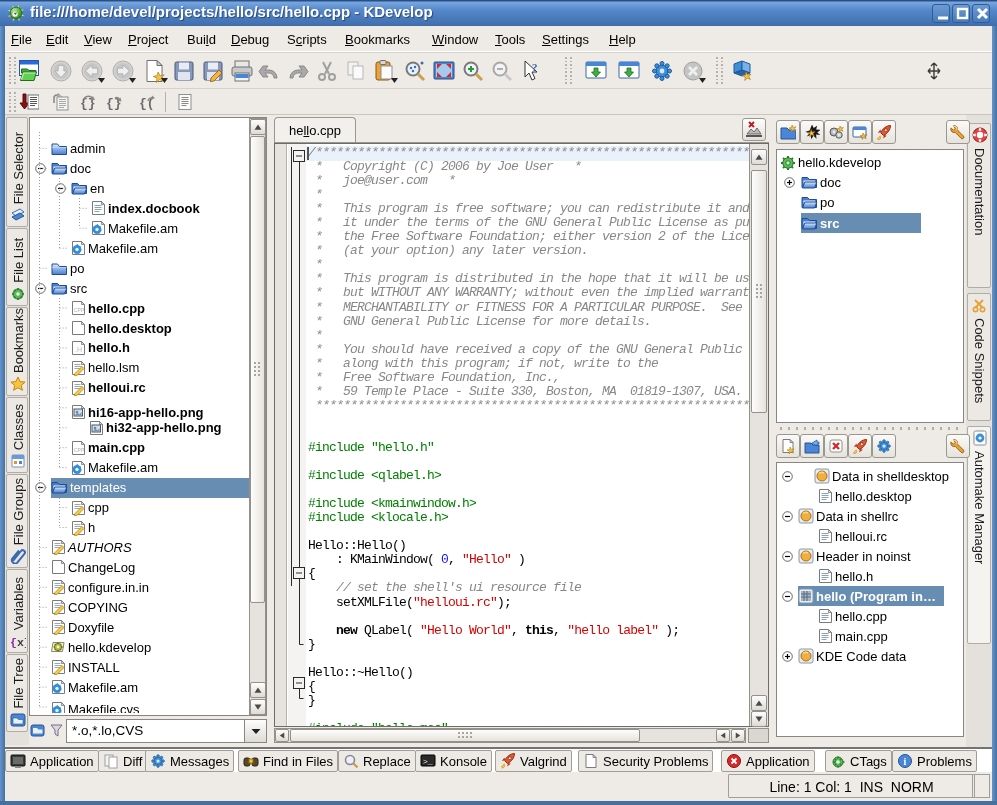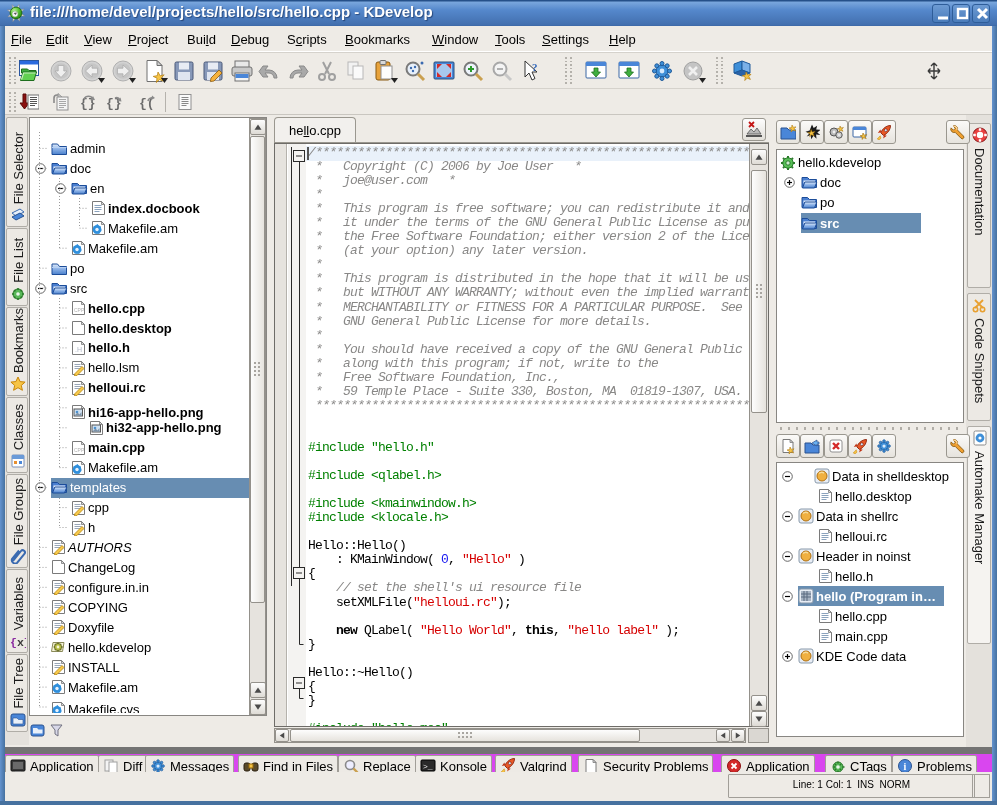--- a/index.html
+++ b/index.html
@@ -39,25 +39,25 @@
 #edframe{position:absolute;left:274px;top:28px;width:495px;height:584px;border:1px solid #6e6c68;background:#fff}
 #tabbar{position:absolute;left:274px;top:0px;width:495px;height:28px;}
 #tabactive{position:absolute;left:0px;top:2px;width:82px;height:26px;background:#f2f0ed;border:1px solid #9a978f;border-bottom:0;border-radius:4px 4px 0 0;text-align:center;padding-top:5px;font-size:13px}
 #code{position:absolute;font-family:"Liberation Mono",monospace;font-size:13px;line-height:14.05px;letter-spacing:-0.8px;white-space:pre;color:#000}
 .cm{color:#898887;font-style:italic}
 .str{color:#d60000}
 .pp{color:#008000}
 .num{color:#1616f0}
 .kw{font-weight:bold}
 .curline{position:absolute;background:#e9f1fa}
-#btabs{position:absolute;left:5px;top:747px;width:987px;height:25px;background:#d946ef;border-top:7px solid #737373}
+#btabs{position:absolute;left:5px;top:747px;width:987px;height:25px;background:#ffffff;border-top:2px solid #737373}
 .btab{position:absolute;top:1px;height:22px;background:#edeae5;border:1px solid #a19e98;border-radius:2px;display:flex;align-items:center;padding:0 4px;font-size:13px;white-space:nowrap}
 .btab svg{margin-right:4px}
 #status{position:absolute;left:5px;top:772px;width:987px;height:29px;background:#eeebe6}
-#stbox{position:absolute;left:723px;top:2px;width:247px;height:24px;border:1px solid #a19e98;border-radius:1px;text-align:center;padding-top:4px;font-size:10px}
+#stbox{position:absolute;left:723px;top:2px;width:247px;height:24px;border:1px solid #a19e98;border-radius:1px;text-align:center;padding-top:4px;font-size:14px}
 </style></head><body>
 <div id="titlebar">
 <div class="abs" style="left:7px;top:4px">
       <svg width="18" height="18" viewBox="0 0 18 18" style="">
         <path d="M12.1 0.5 L11.9 5.8 L17.2 5.2 L13.3 8.8 L17.5 12.1 L12.2 11.9 L12.8 17.2 L9.2 13.3 L5.9 17.5 L6.1 12.2 L0.8 12.8 L4.7 9.2 L0.5 5.9 L5.8 6.1 L5.2 0.8 L8.8 4.7 Z" fill="#f2f2f2" stroke="#8a8a8a" stroke-width="0.6"></path>
         <defs>
           <radialGradient id="kg" cx="0.35" cy="0.3" r="0.8">
             <stop offset="0" stop-color="#b8f098"></stop>
             <stop offset="0.5" stop-color="#55c030"></stop>
             <stop offset="1" stop-color="#1e7a10"></stop>
@@ -908,20 +908,28 @@
 <div class="abs" style="left:1px;top:4px">
         <svg width="16" height="16" viewBox="0 0 16 16" style="">
           <rect x="1" y="3" width="13" height="11" rx="2" fill="#4a86d8" stroke="#2a5290"></rect>
           <path d="M3 6 h4 l1.5 1.5 h4 v4 h-9.5 z" fill="#e8f0fa"></path>
         </svg>
       </div>
 <div class="abs" style="left:20px;top:4px">
         <svg width="15" height="16" viewBox="0 0 15 16" style="">
           <path d="M2 3 h11 l-4 5 v6 l-3 -2 v-4 z" fill="#d8d8e8" stroke="#707080"></path>
         </svg>
+      </div>
+<div class="abs" style="left:37px;top:1px;width:201px;height:24px;background:#fff;border:1px solid #8a8781">
+        <div class="abs" style="left:5px;top:3px;font-size:13.5px">*.o,*.lo,CVS</div>
+        <div class="abs" style="left:177px;top:0px;width:22px;height:22px;background:linear-gradient(#fdfdfd,#dedbd5);border-left:1px solid #8a8781">
+          <svg width="22" height="22" viewBox="0 0 22 22" style="">
+            <path d="M6.5 9 h9 l-4.5 5 z" fill="#222"></path>
+          </svg>
+        </div>
       </div>
 </div>
 <div class="abs" style="left:268px;top:0;width:6px;height:632px;background:#eeebe6"></div>
 </div>
 <div id="main2" style="position:absolute;left:0;top:115px;width:997px;height:632px">
 <div id="tabbar">
       <div id="tabactive">he<u>ll</u>o.cpp</div>
       <div style="position:absolute;left:0;right:0;bottom:0;height:1px;background:#9a978f"></div>
       <div class="abs" style="left:468px;top:3px;width:24px;height:23px;background:linear-gradient(#fdfdfd,#e2dfd9);border:1px solid #9a978f;border-radius:3px">
         <svg width="22" height="21" viewBox="0 0 22 21" style="">

